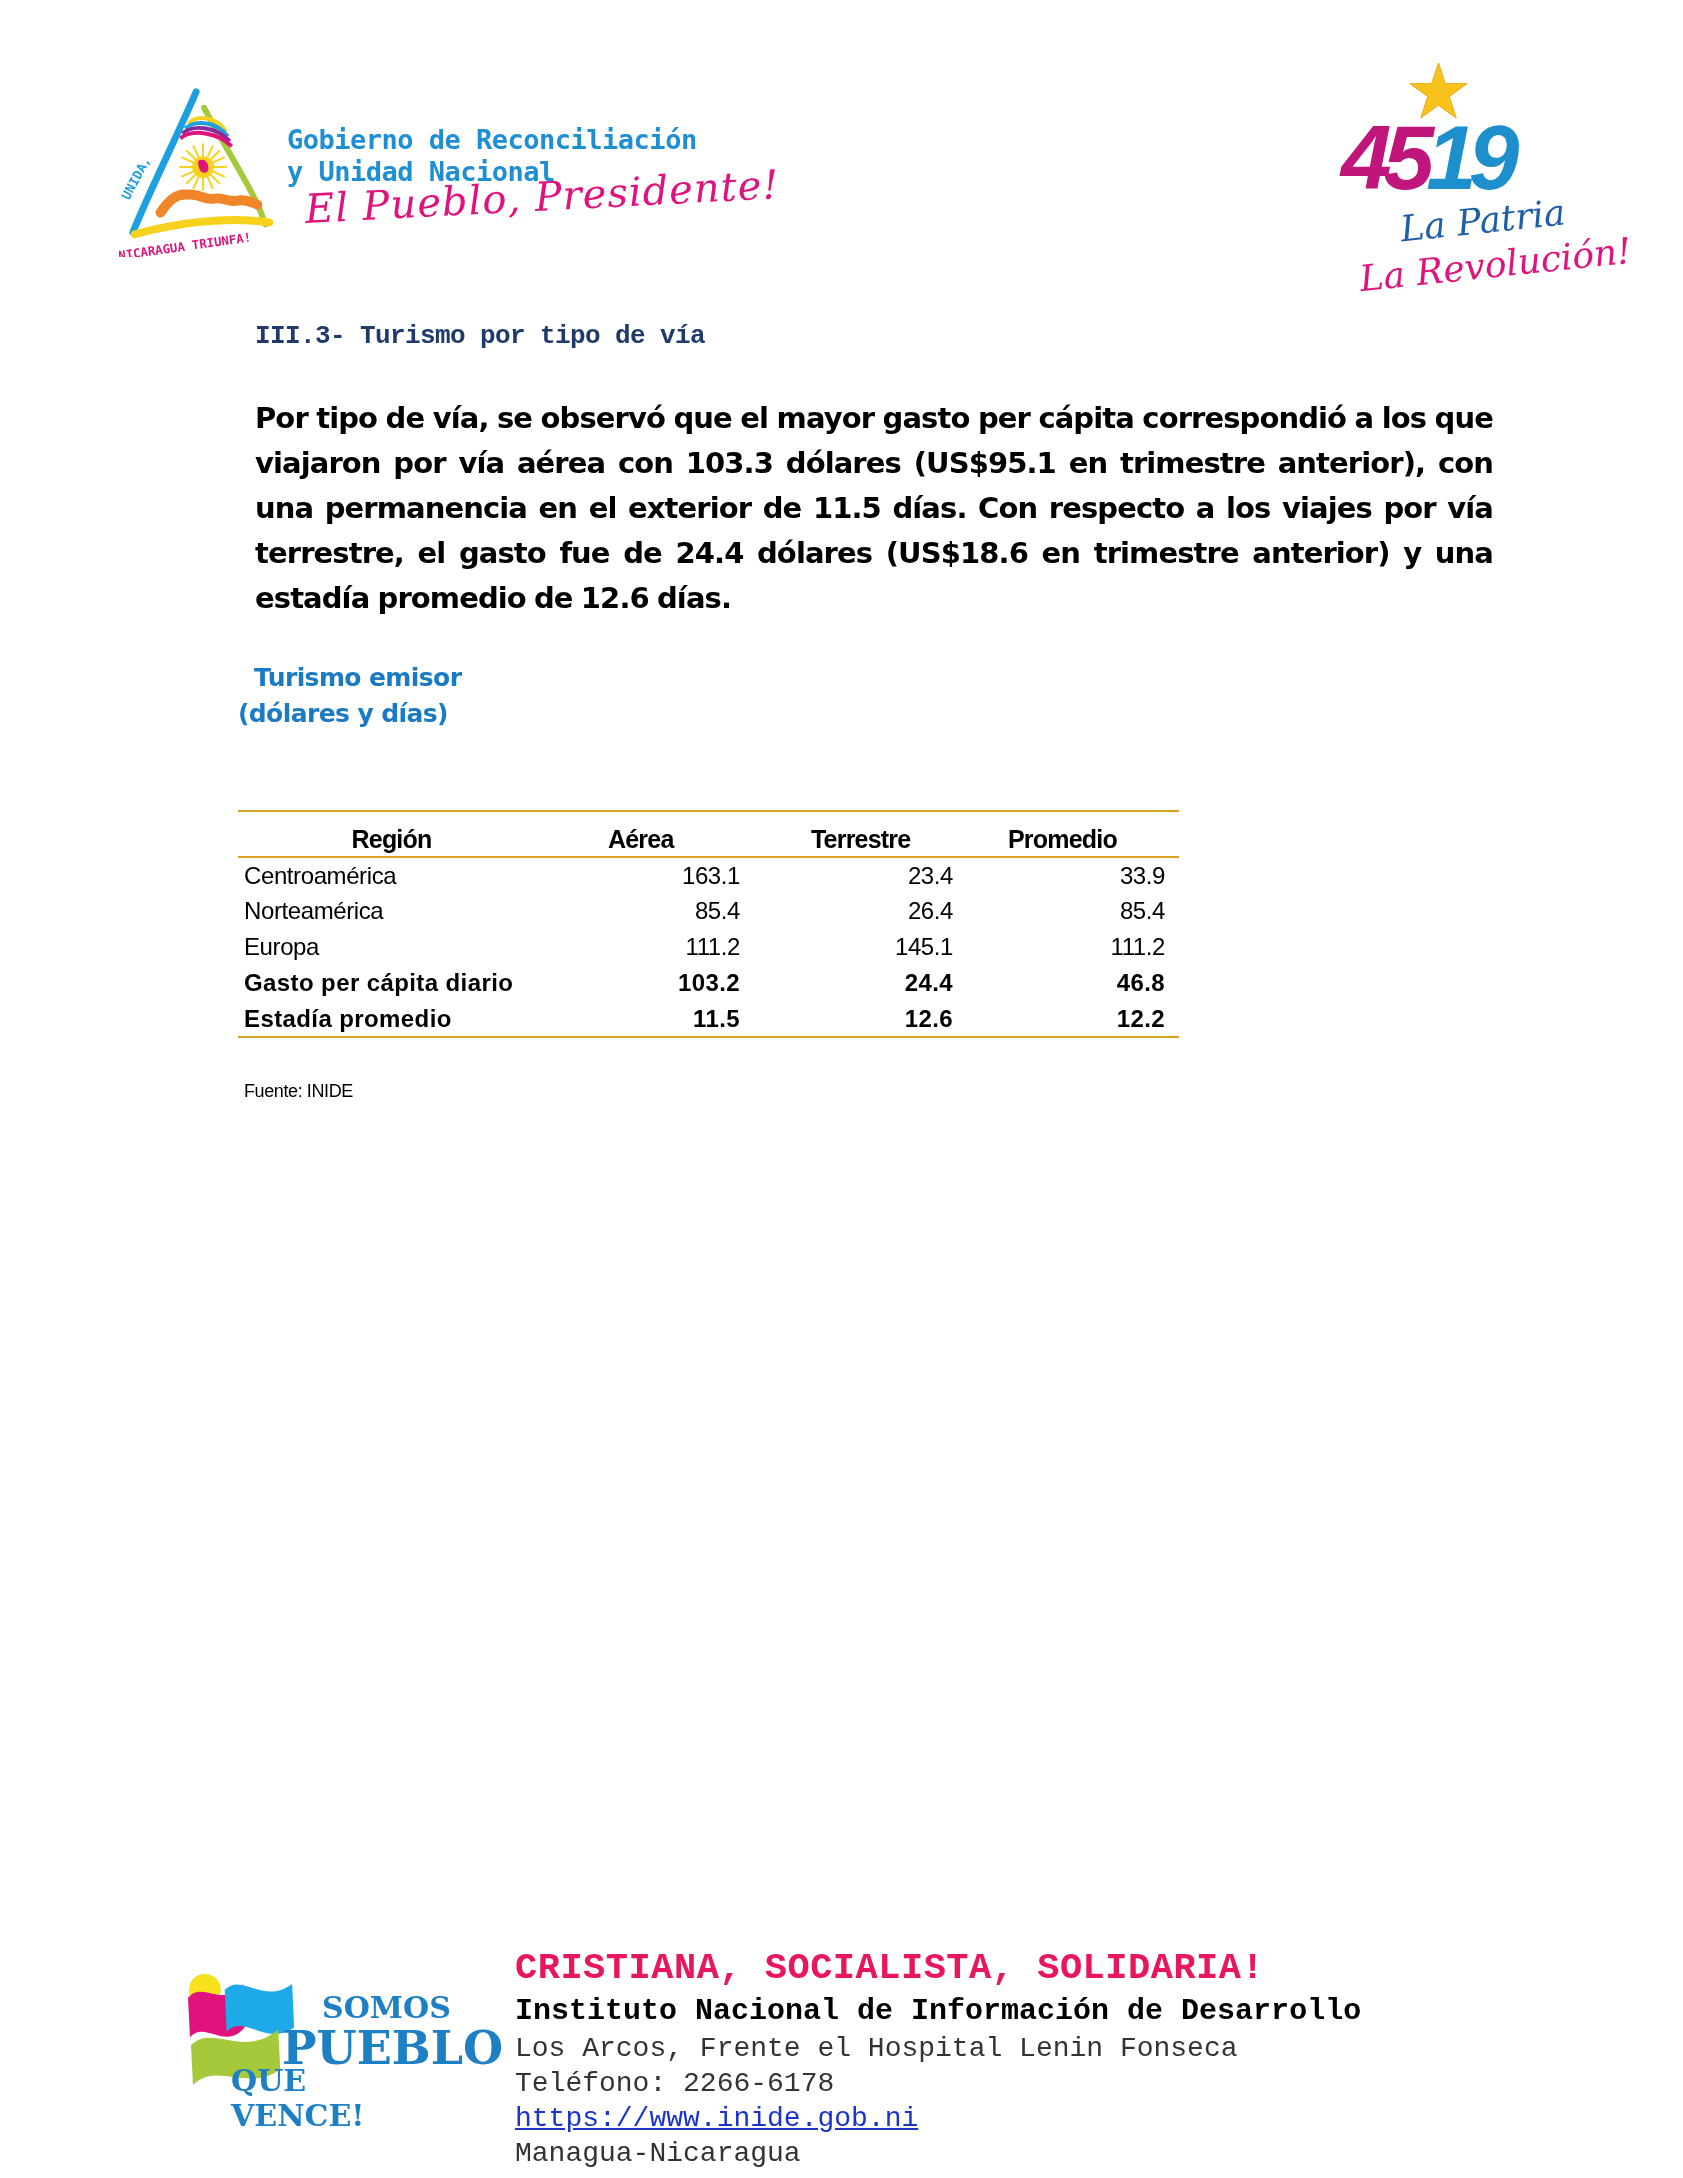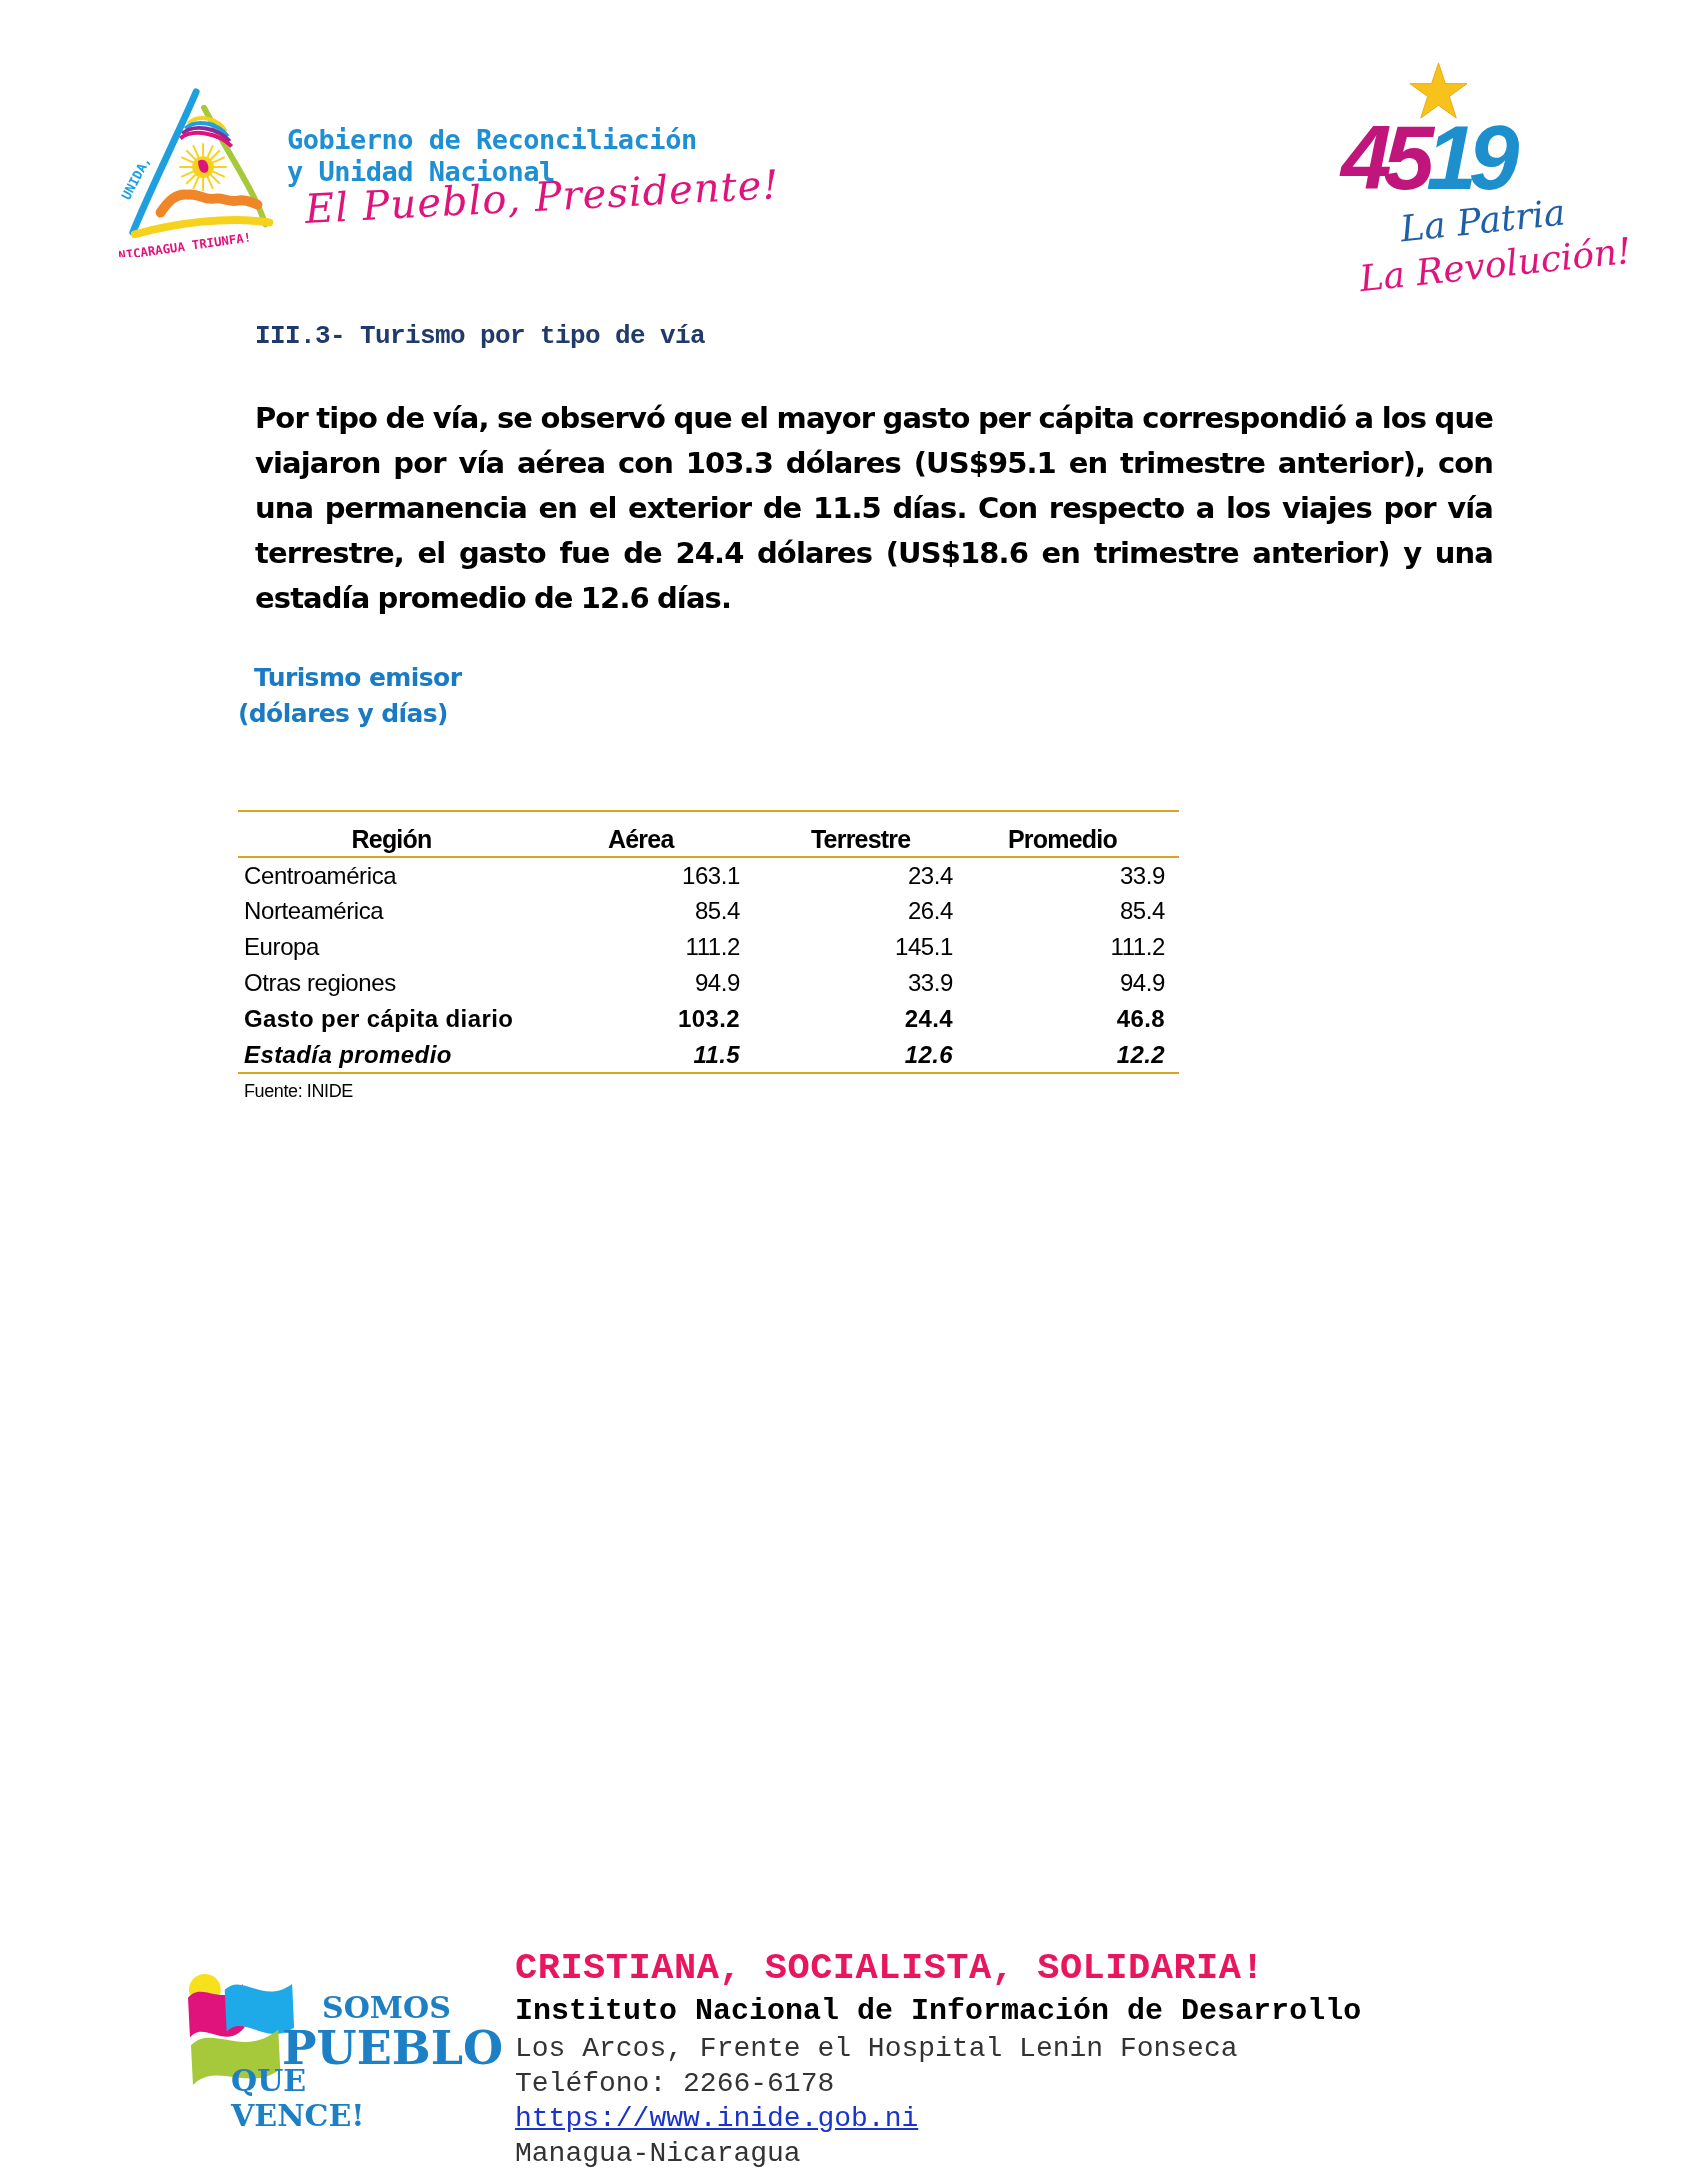--- a/index.html
+++ b/index.html
@@ -23,21 +23,21 @@
   .section-heading { position: absolute; left: 255px; top: 321px; font-family: Liberation Mono, monospace; font-size: 26px; color: #1f3a6b; font-weight: bold; letter-spacing: -0.6px; }
   .paragraph { position: absolute; left: 255px; top: 396px; width: 1238px; font-family: "DejaVu Sans", sans-serif; font-weight: bold; font-size: 29px; line-height: 45px; text-align: justify; letter-spacing: -0.9px; word-spacing: -1px; }
 
   .table-title { position: absolute; left: 238px; top: 660px; width: 941px; color: #1a7bc4; font-family: "DejaVu Sans", sans-serif; font-weight: bold; font-size: 25px; line-height: 36px; letter-spacing: -0.6px; }
   .table-title div.indent { padding-left: 16px; }
 
   .data-table { position: absolute; left: 238px; top: 766px; width: 941px; border-collapse: collapse; font-family: "Liberation Sans", sans-serif; font-size: 24px; margin-top: 44px; }
   .data-table thead th { font-weight: bold; font-size: 25px; height: 46px; padding-top: 10px; vertical-align: middle; letter-spacing: -0.8px; }
   .data-table thead tr { border-top: 2.5px solid #d9a520; border-bottom: 2.5px solid #d9a520; }
   .data-table tbody tr { height: 36px; }
-  .data-table tbody tr.last { border-bottom: 2.5px solid #d9a520; font-style: italic; }
+  .data-table tbody tr.last { border-bottom: 2.5px solid #d9a520; }
   .data-table td { padding: 0; vertical-align: middle; letter-spacing: -0.4px; }
   .data-table td.region { padding-left: 6px; }
   .data-table td.num { text-align: right; }
   .data-table tr.bold td { font-weight: bold; letter-spacing: 0.4px; }
   .col-region { width: 297px; }
   .col-aerea { width: 205px; }
   .col-terr { width: 213px; }
   .col-prom { width: 226px; }
   .data-table td.c-aerea { padding-right: 0; }
   .data-table td.c-prom { padding-right: 14px; }
@@ -141,26 +141,20 @@
       <td class="num c-aerea">85.4</td>
       <td class="num">26.4</td>
       <td class="num c-prom">85.4</td>
     </tr>
     <tr>
       <td class="region">Europa</td>
       <td class="num c-aerea">111.2</td>
       <td class="num">145.1</td>
       <td class="num c-prom">111.2</td>
     </tr>
-    <tr>
-      <td class="region">Otras regiones</td>
-      <td class="num c-aerea">94.9</td>
-      <td class="num">33.9</td>
-      <td class="num c-prom">94.9</td>
-    </tr>
     <tr class="bold">
       <td class="region">Gasto per cápita diario</td>
       <td class="num c-aerea">103.2</td>
       <td class="num">24.4</td>
       <td class="num c-prom">46.8</td>
     </tr>
     <tr class="bold last">
       <td class="region">Estadía promedio</td>
       <td class="num c-aerea">11.5</td>
       <td class="num">12.6</td>

